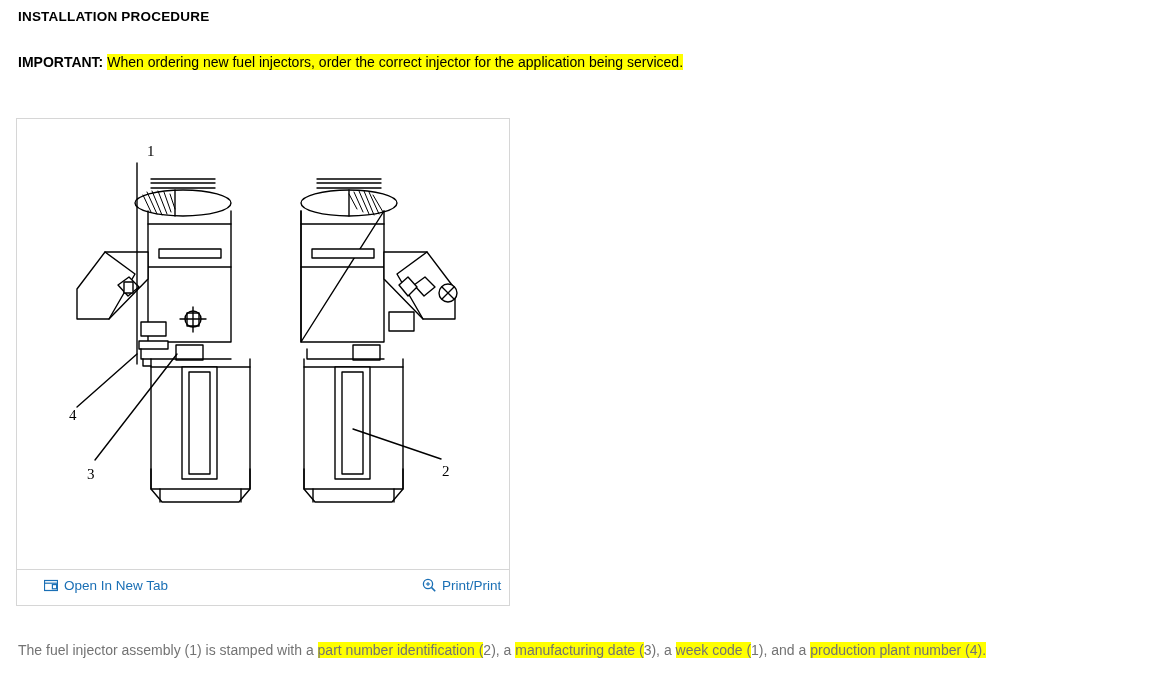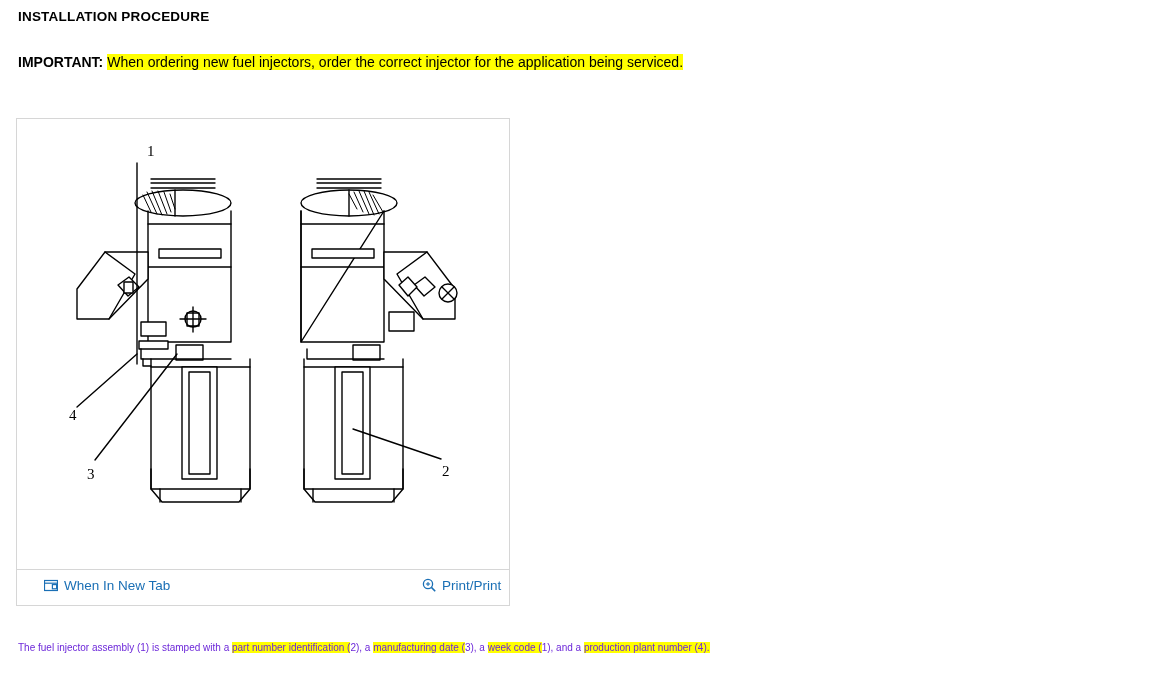--- a/index.html
+++ b/index.html
@@ -87,23 +87,23 @@
   }
   .footer-icon {
     display: inline-block;
     vertical-align: -2px;
     margin-right: 6px;
   }
   .body-text {
     position: absolute;
     left: 18px;
     top: 642px;
-    font-size: 10px;
+    font-size: 14px;
     white-space: nowrap;
-    color: #6d28d9;
+    color: #737373;
   }
   .callout {
     position: absolute;
     font-size: 15px;
     font-family: "Liberation Serif", serif;
     color: #000;
   }
 </style>
 </head>
 <body>
@@ -228,21 +228,21 @@
     <div class="callout" style="left:52px; top:288px;">4</div>
 
     <div class="figure-footer">
       <a class="footer-link open-new-tab">
         <span class="footer-icon">
           <svg width="14" height="13" viewBox="0 0 14 13">
             <rect x="0.5" y="1.5" width="13" height="10" fill="none" stroke="#1a6fb5" stroke-width="1.2"></rect>
             <line x1="0.5" y1="4.2" x2="13.5" y2="4.2" stroke="#1a6fb5" stroke-width="1.2"></line>
             <rect x="8.4" y="5.6" width="4.2" height="4.2" fill="none" stroke="#1a6fb5" stroke-width="1.2"></rect>
           </svg>
-        </span><span>When In New Tab</span>
+        </span><span>Open In New Tab</span>
       </a>
       <a class="footer-link zoom-print">
         <span class="footer-icon">
           <svg width="14" height="14" viewBox="0 0 14 14">
             <circle cx="6" cy="6" r="4.6" fill="none" stroke="#1a6fb5" stroke-width="1.3"></circle>
             <line x1="9.4" y1="9.4" x2="13.2" y2="13.2" stroke="#1a6fb5" stroke-width="1.6"></line>
             <line x1="3.9" y1="6" x2="8.1" y2="6" stroke="#1a6fb5" stroke-width="1.1"></line>
             <line x1="6" y1="3.9" x2="6" y2="8.1" stroke="#1a6fb5" stroke-width="1.1"></line>
           </svg>
         </span><span>Print/Print</span>

